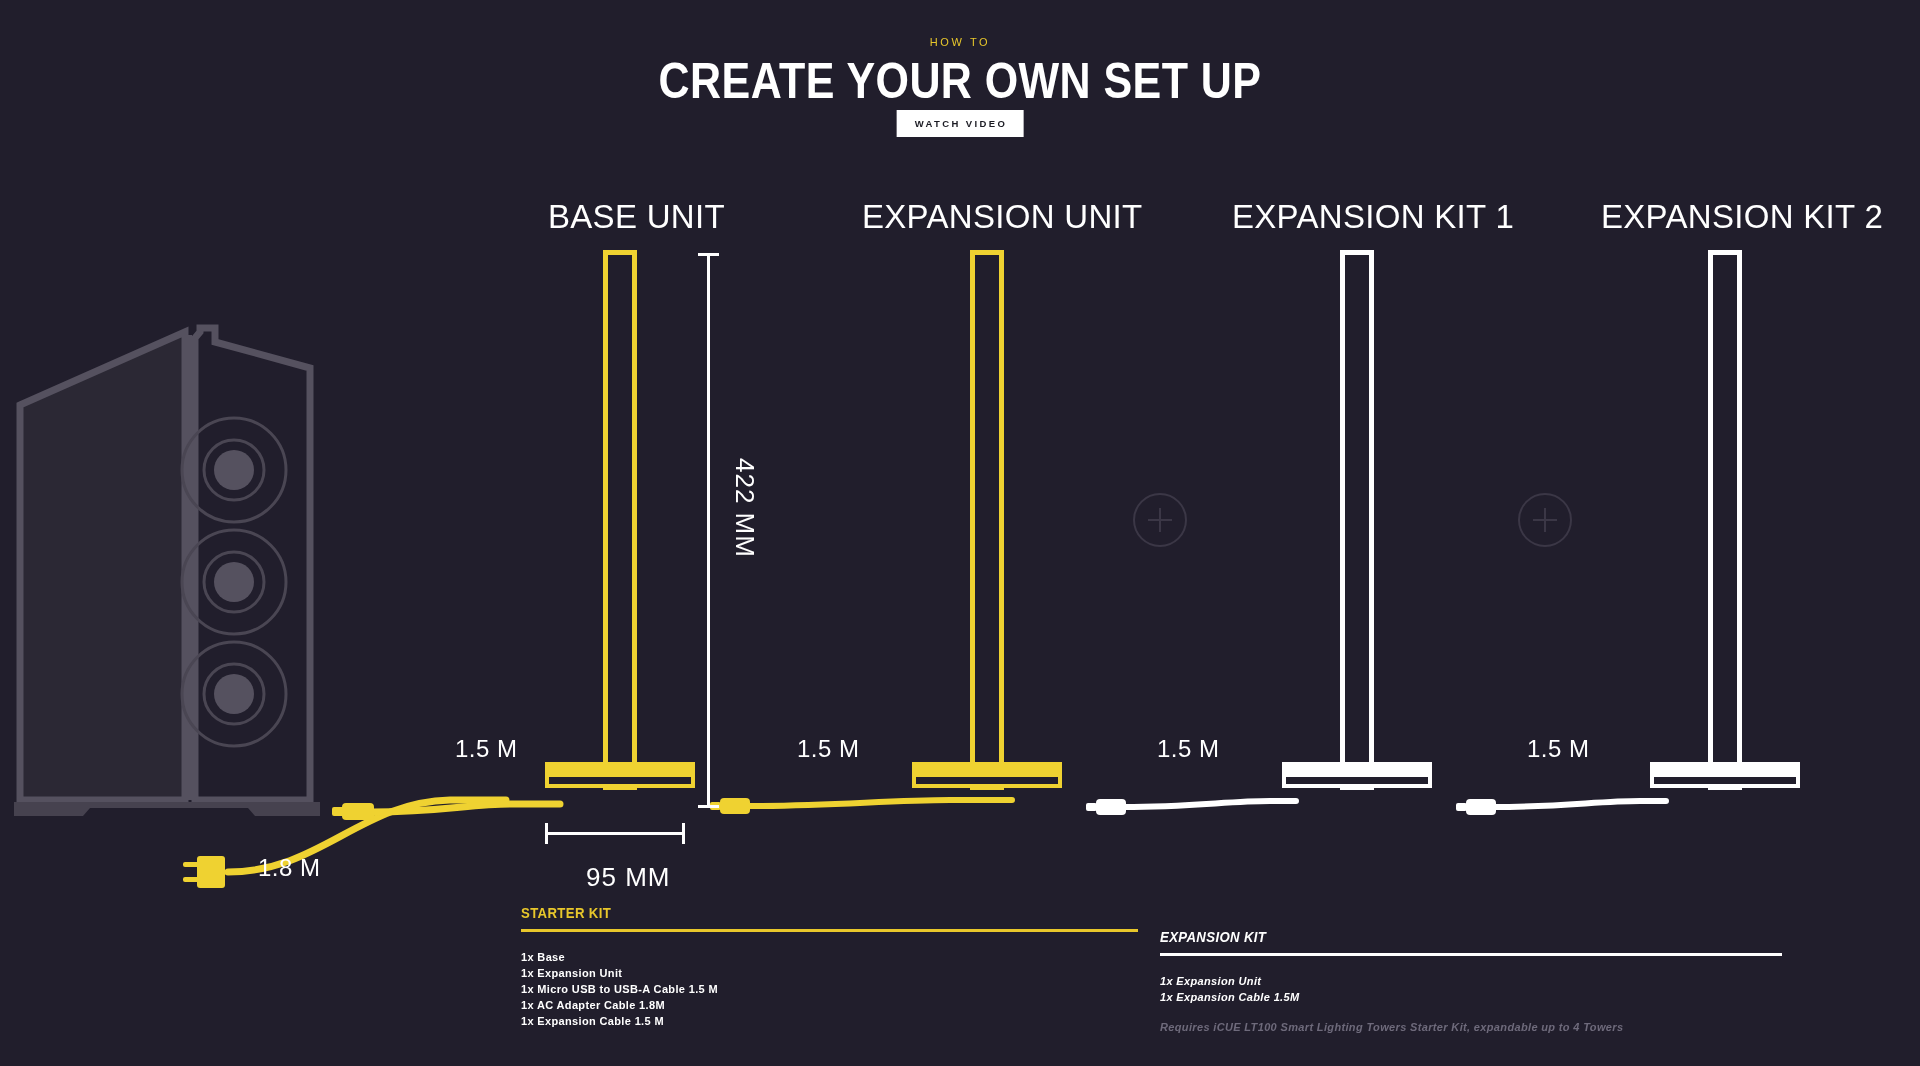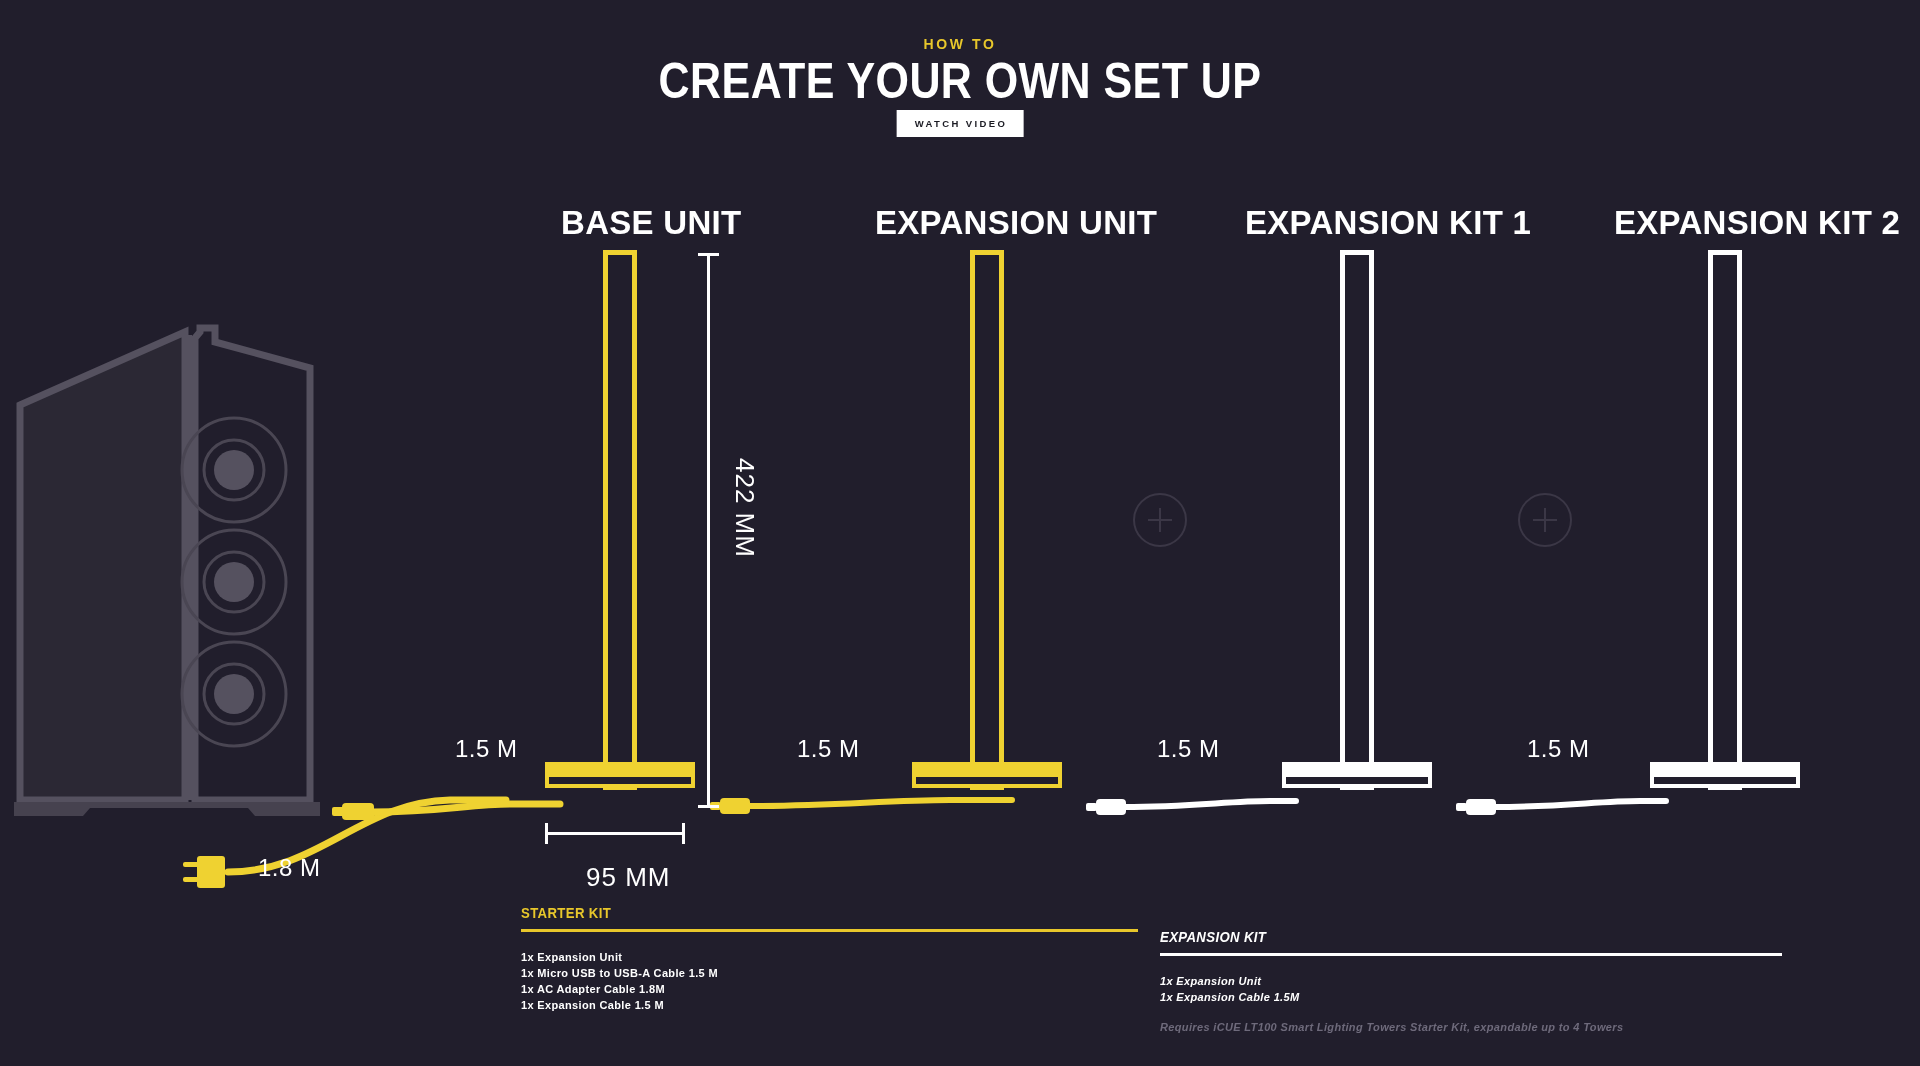--- a/index.html
+++ b/index.html
@@ -9,21 +9,21 @@
     font-family: "Liberation Sans", sans-serif;
     overflow: hidden;
   }
   #stage { position: relative; width: 1920px; height: 1066px; background: #211E2C; }
 
   
   .eyebrow {
     position: absolute; top: 36px; left: 0; width: 1920px;
     text-align: center;
     color: #E8C72B;
-    font-size: 14px; font-weight: 700; letter-spacing: 2.6px;
+    font-size: 11px; font-weight: 400; letter-spacing: 2.6px;
   }
   .main-title {
     position: absolute; top: 52px; left: 0; width: 1920px;
     text-align: center;
     color: #FFFFFF;
     font-size: 50px; font-weight: 700;
     letter-spacing: 0.5px;
     transform: scaleX(0.86);
     font-family: "Liberation Sans Narrow", "Liberation Sans", sans-serif;
     white-space: nowrap;
@@ -34,25 +34,24 @@
     font-size: 9.5px; font-weight: 700; letter-spacing: 2.4px;
     padding: 9px 16px 8px 18px;
     border: none; cursor: pointer;
     line-height: 1;
   }
 
   
   .unit-label {
     position: absolute;
     color: #FFFFFF;
-    font-size: 33px; font-weight: 700;
+    font-size: 33px; font-weight: 400;
     letter-spacing: 0.3px;
     white-space: nowrap;
-    top: 204px;
-    margin-left: 13px;
+    top: 198px;
   }
   .ul-base { left: 548px; }
   .ul-exp  { left: 862px; }
   .ul-k1   { left: 1232px; }
   .ul-k2   { left: 1601px; }
 
   
   .tower { position: absolute; }
   .tower .pole {
     position: absolute;
@@ -270,20 +269,21 @@
   <div class="len-text" style="left:258px; top:854px;">1.8 M</div>
   <div class="len-text" style="left:455px; top:735px;">1.5 M</div>
   <div class="len-text" style="left:797px; top:735px;">1.5 M</div>
   <div class="len-text" style="left:1157px; top:735px;">1.5 M</div>
   <div class="len-text" style="left:1527px; top:735px;">1.5 M</div>
 
   <div class="kit kit-starter" style="left:521px; top:904px; width:617px;">
     <div class="kit-title">STARTER KIT</div>
     <div class="kit-rule"></div>
     <ul class="kit-list">
+      <li>1x Base</li>
       <li>1x Expansion Unit</li>
       <li>1x Micro USB to USB-A Cable 1.5 M</li>
       <li>1x AC Adapter Cable 1.8M</li>
       <li>1x Expansion Cable 1.5 M</li>
     </ul>
   </div>
 
   <div class="kit kit-expansion" style="left:1160px; top:928px; width:622px;font-style:italic;">
     <div class="kit-title">EXPANSION KIT</div>
     <div class="kit-rule"></div>

